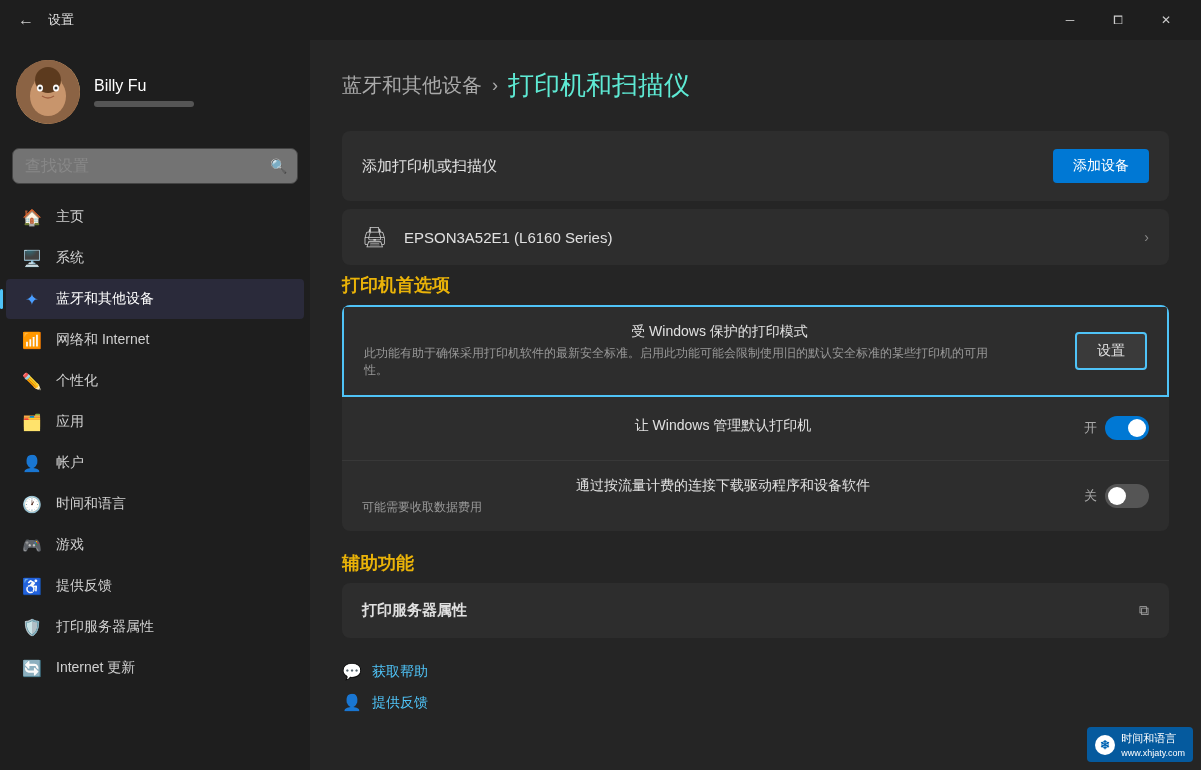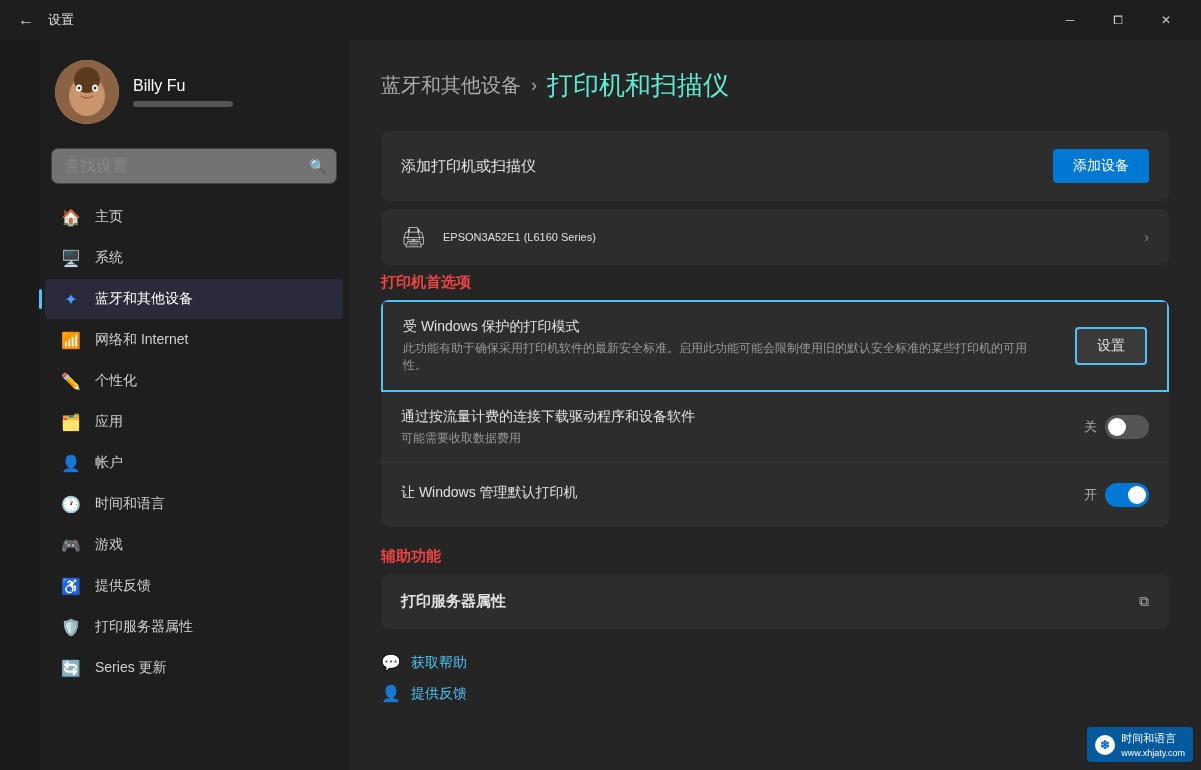--- a/index.html
+++ b/index.html
@@ -54,21 +54,20 @@
       color: #ccc;
       font-size: 12px;
       border-radius: 4px;
     }
 
     
     .main-layout {
       display: flex;
       flex: 1;
       overflow: hidden;
-      padding-left: 39px;
     }
 
     
     .sidebar {
       width: 310px;
       background: #1e1e1e;
       display: flex;
       flex-direction: column;
       flex-shrink: 0;
       overflow-y: auto;
@@ -230,46 +229,46 @@
       cursor: pointer;
     }
     .printer-icon {
       font-size: 20px;
       color: #ccc;
       width: 28px;
       flex-shrink: 0;
     }
     .printer-name {
       flex: 1;
-      font-size: 11px;
+      font-size: 15px;
       color: #e0e0e0;
     }
     .chevron-right {
       color: #888;
       font-size: 14px;
     }
 
     .section-heading {
-      font-size: 15px;
+      font-size: 18px;
       font-weight: 600;
-      color: #ef4444;
+      color: #eab308;
       margin: 7px 0 8px;
     }
 
     .setting-row {
       display: flex;
       align-items: center;
       padding: 16px 20px;
       border-bottom: 1px solid #383838;
       min-height: 64px;
     }
     .setting-row:last-child { border-bottom: none; }
 
     .setting-text-block { flex: 1; }
-    .setting-title { font-size: 14px; color: #e0e0e0; margin-bottom: 4px; }
+    .setting-title { font-size: 14px; color: #e0e0e0; margin-bottom: 4px; text-align: center; }
     .setting-desc { font-size: 12px; color: #999; line-height: 1.4; max-width: 640px; }
 
     .setting-btn {
       background: #3a3a3a;
       color: #e0e0e0;
       border: 2px solid #4fc3f7;
       border-radius: 4px;
       padding: 8px 20px;
       font-size: 14px;
       cursor: pointer;
@@ -445,21 +444,21 @@
         <div class="nav-item">
           <span class="nav-icon" style="color: rgb(68, 136, 255);">♿</span>
           <span>提供反馈</span>
         </div>
         <div class="nav-item">
           <span class="nav-icon" style="color: rgb(170, 170, 255);">🛡️</span>
           <span>打印服务器属性</span>
         </div>
         <div class="nav-item">
           <span class="nav-icon" style="color: rgb(68, 170, 255);">🔄</span>
-          <span>Series 更新</span>
+          <span>Internet 更新</span>
         </div>
       </div>
   </div>
 
   <div class="content">
 
     <div class="breadcrumb">
       <span class="breadcrumb-parent">蓝牙和其他设备</span>
       <span class="breadcrumb-arrow">›</span>
       <span class="breadcrumb-current">打印机和扫描仪</span>
@@ -487,38 +486,38 @@
       <div class="setting-row" style="border: 2px solid #4fc3f7; border-radius: 4px 4px 0 0; margin: 0; padding: 16px 20px;">
         <div class="setting-text-block">
           <div class="setting-title">受 Windows 保护的打印模式</div>
           <div class="setting-desc">此功能有助于确保采用打印机软件的最新安全标准。启用此功能可能会限制使用旧的默认安全标准的某些打印机的可用性。</div>
         </div>
         <button class="setting-btn">设置</button>
       </div>
 
       <div class="setting-row">
         <div class="setting-text-block">
+          <div class="setting-title">让 Windows 管理默认打印机</div>
+        </div>
+        <div class="toggle-wrap">
+          <span class="toggle-label">开</span>
+          <div class="toggle on">
+            <div class="toggle-thumb"></div>
+          </div>
+        </div>
+      </div>
+
+      <div class="setting-row">
+        <div class="setting-text-block">
           <div class="setting-title">通过按流量计费的连接下载驱动程序和设备软件</div>
           <div class="setting-desc">可能需要收取数据费用</div>
         </div>
         <div class="toggle-wrap">
           <span class="toggle-label">关</span>
           <div class="toggle off">
-            <div class="toggle-thumb"></div>
-          </div>
-        </div>
-      </div>
-
-      <div class="setting-row">
-        <div class="setting-text-block">
-          <div class="setting-title">让 Windows 管理默认打印机</div>
-        </div>
-        <div class="toggle-wrap">
-          <span class="toggle-label">开</span>
-          <div class="toggle on">
             <div class="toggle-thumb"></div>
           </div>
         </div>
       </div>
 
     </div>
 
     <div class="related-section">
       <div class="section-heading">辅助功能</div>
       <div class="section-card">

